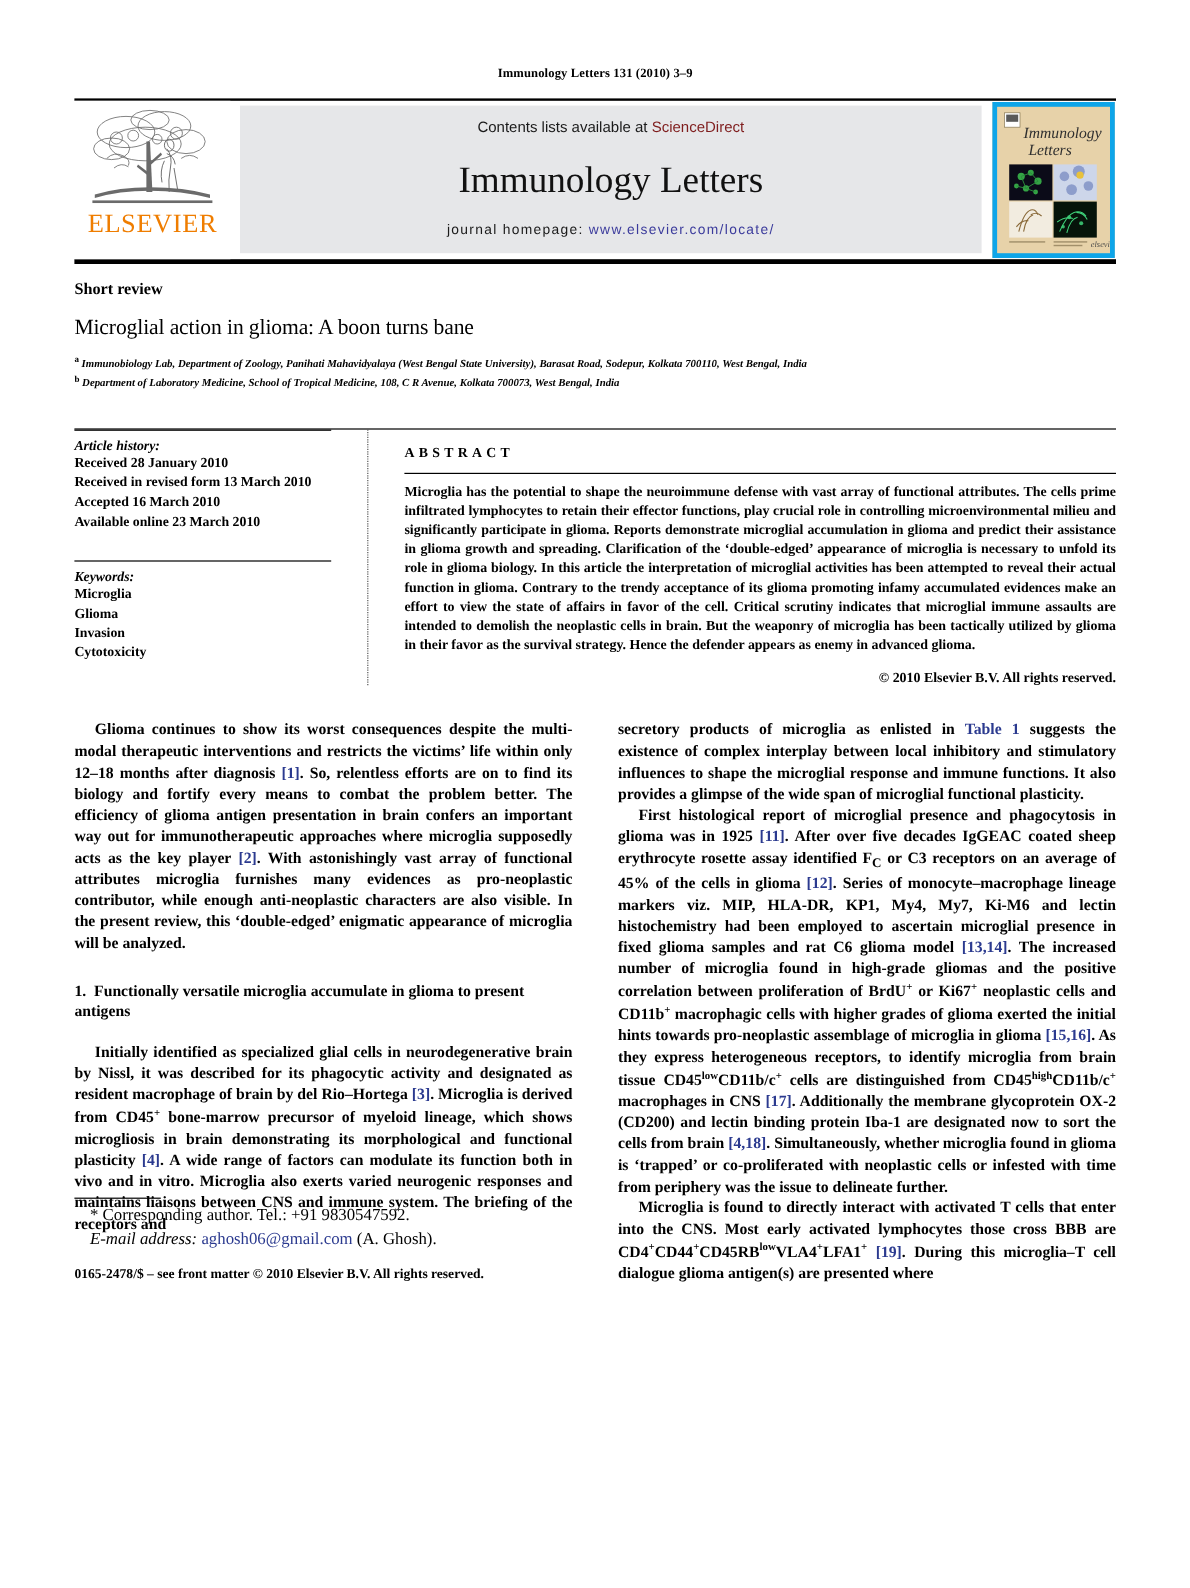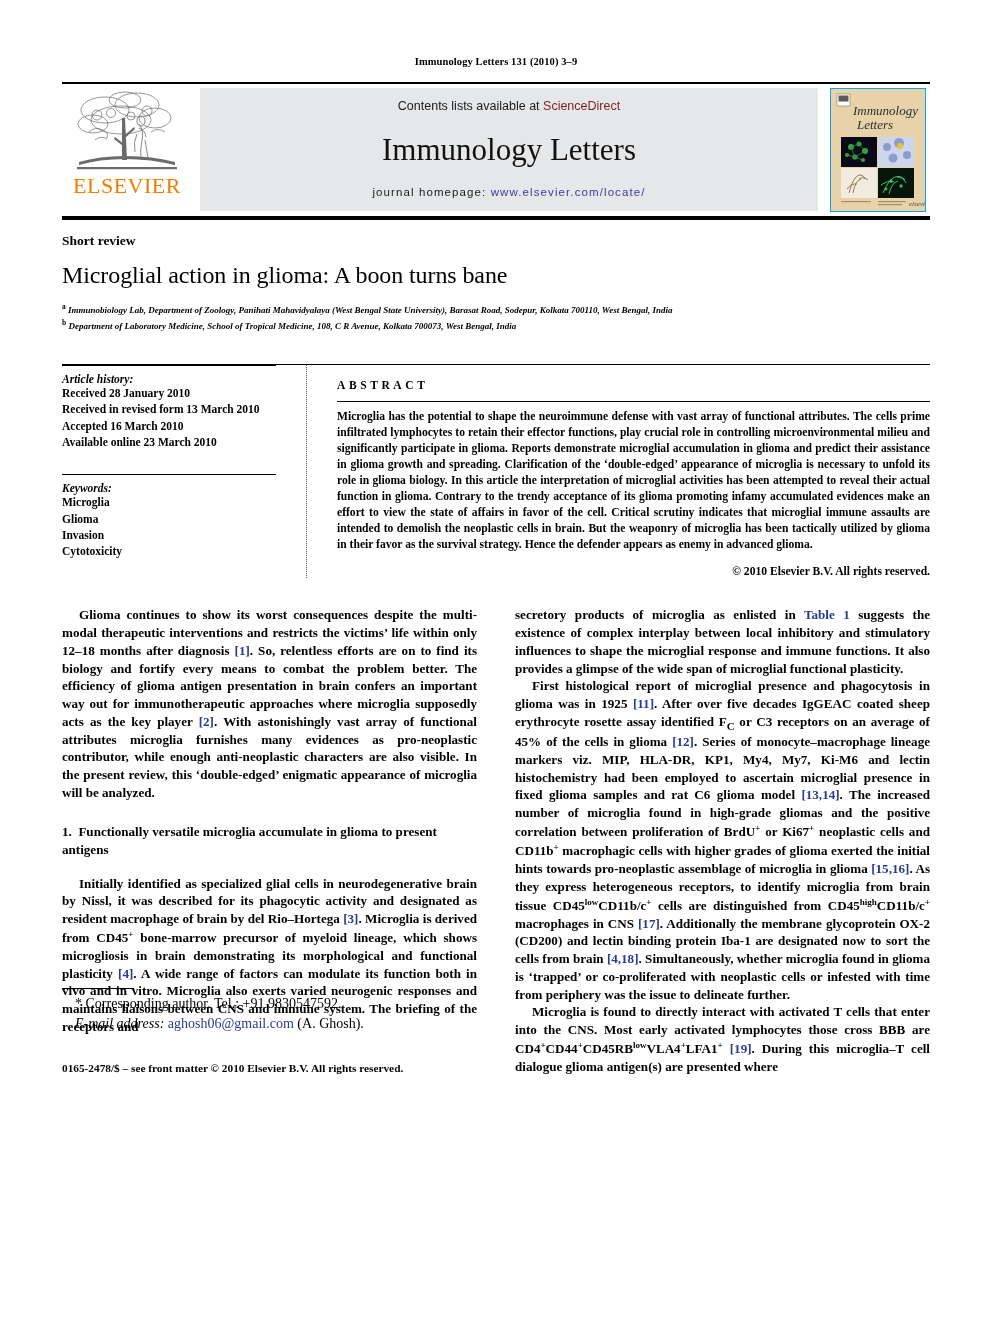--- a/index.html
+++ b/index.html
@@ -102,34 +102,34 @@
   .cover-block {
     width: 104px;
     flex: 0 0 104px;
     display: flex;
     align-items: center;
     justify-content: center;
   }
   .cover-thumb {
     width: 94px;
     height: 122px;
-    border: 1px solid #0ea5e9;
+    border: 4px solid #0ea5e9;
     background: #e5cfa4;
     position: relative;
     overflow: hidden;
   }
 
   
   .doctype {
     font-size: 13.5px;
     font-weight: bold;
     margin-top: 13px;
   }
   .article-title {
-    font-size: 24px;
+    font-size: 18px;
     font-weight: normal;
     margin: 13px 0 0 0;
     letter-spacing: -.1px;
     line-height: 1.15;
   }
   .authors {
     font-size: 17px;
     margin: 17px 0 0 0;
     line-height: 1.2;
   }
@@ -246,21 +246,21 @@
     font-size: 14px;
     font-weight: normal;
     line-height: 1.45;
   }
   .fn-line .ital { font-style: italic; }
   .fn-indent { padding-left: 13px; }
   .imprint {
     font-size: 11.3px;
     font-weight: bold;
     line-height: 1.42;
-    margin-top: 25px;
+    margin-top: 9px;
   }
 </style>
 </head>
 <body>
 
 <div class="page">
 
   <div class="running-head">Immunology Letters 131 (2010) 3–9</div>
 
   <div class="masthead">

